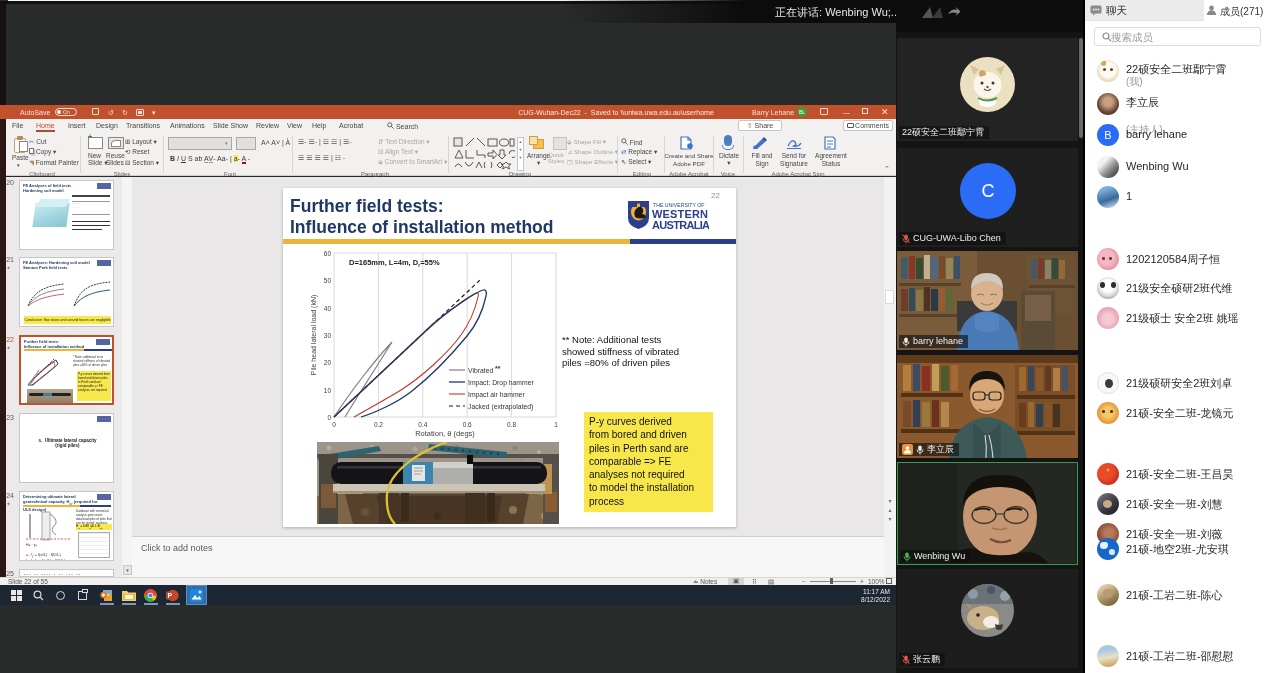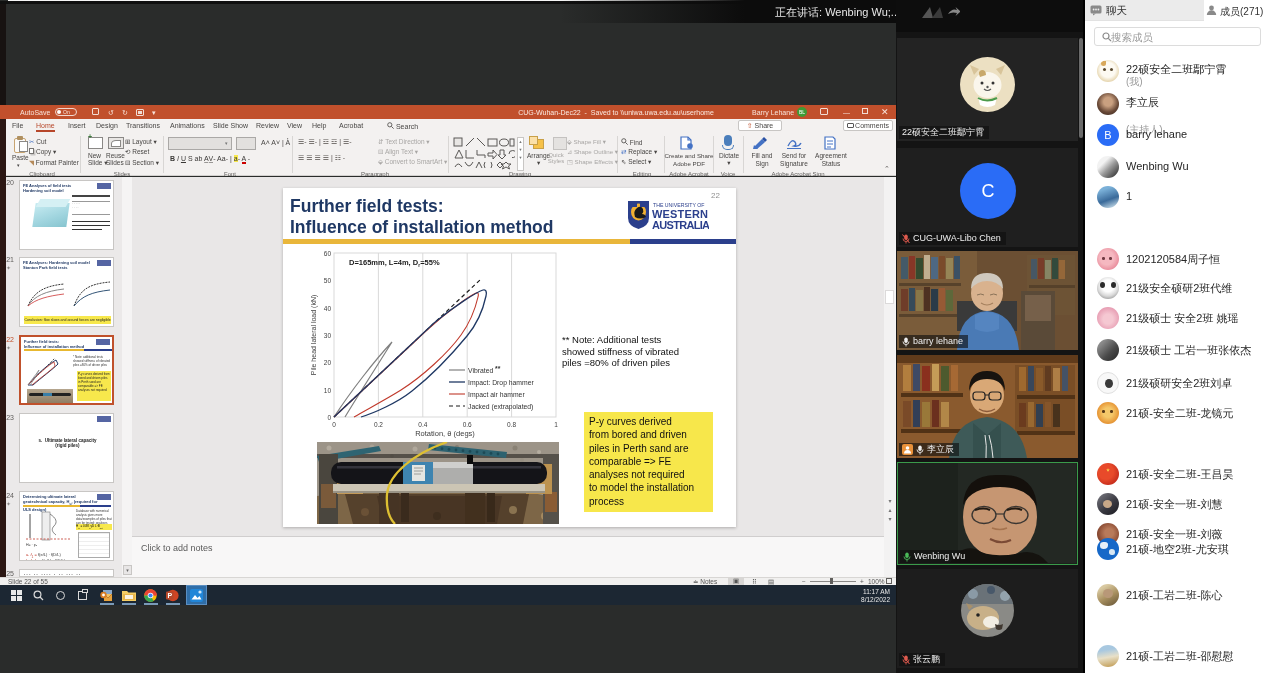--- a/index.html
+++ b/index.html
@@ -747,24 +747,20 @@
         <div class="mav" style="background:radial-gradient(circle at 50% 40%,#fdfdfd 35%,#d8d8d8 60%,#6a6a6a 100%);">
           <div style="position:absolute;left:3px;top:5px;width:5px;height:6px;border-radius:50%;background:#2a2a2a;"></div>
           <div style="position:absolute;left:14px;top:5px;width:5px;height:6px;border-radius:50%;background:#2a2a2a;"></div>
         </div>
         <div class="mnm">21级安全硕研2班代维</div>
       </div>
  <div class="mrow" style="top:303px;">
         <div class="mav" style="background:radial-gradient(circle at 50% 55%,#f5c8d2 30%,#e8a0b5 70%,#d890a8 100%);"></div>
         <div class="mnm">21级硕士 安全2班 姚瑶</div>
       </div>
- <div class="mrow" style="top:335px;">
-        <div class="mav" style="background:linear-gradient(135deg,#8a8a8a 20%,#4a4a4a 60%,#2a2a2a 95%);"></div>
-        <div class="mnm">21级硕士 工岩一班张依杰</div>
-      </div>
  <div class="mrow" style="top:368px;">
         <div class="mav" style="background:#f8f8f8;border:1px solid #e0e0e0;">
           <div style="position:absolute;left:7px;top:6px;width:8px;height:9px;border-radius:50%;background:#3a3a3a;"></div>
         </div>
         <div class="mnm">21级硕研安全2班刘卓</div>
       </div>
  <div class="mrow" style="top:398px;">
         <div class="mav" style="background:radial-gradient(circle at 50% 48%,#f5c86a 30%,#e89a3a 65%,#c87a28 100%);">
           <div style="position:absolute;left:5px;top:8px;width:2.5px;height:2.5px;border-radius:50%;background:#5a3a18;"></div>
           <div style="position:absolute;left:13px;top:8px;width:2.5px;height:2.5px;border-radius:50%;background:#5a3a18;"></div>

